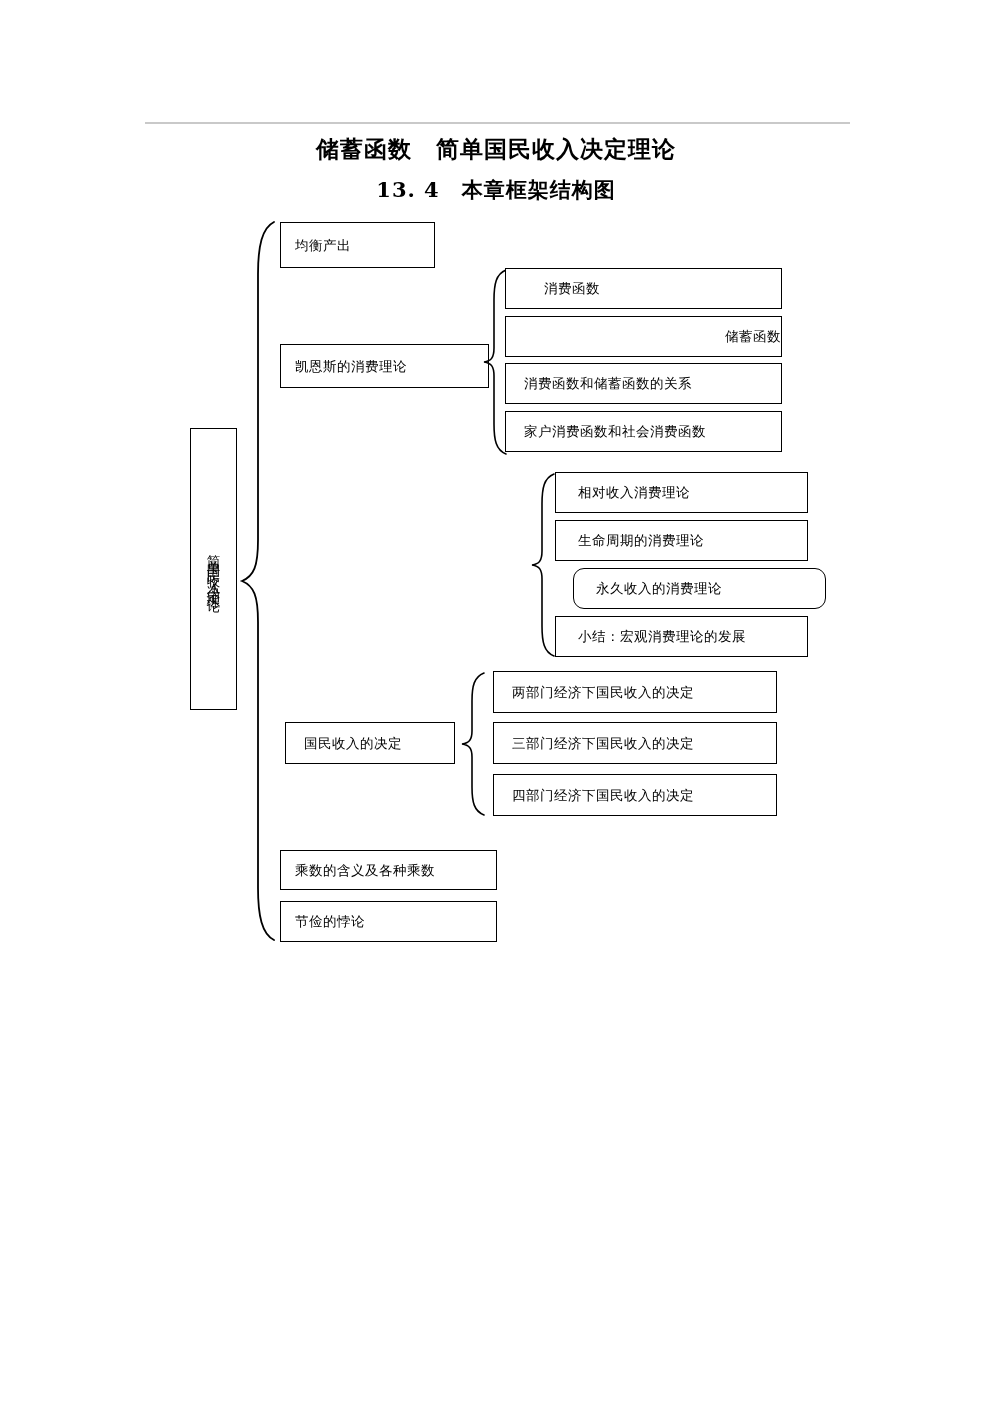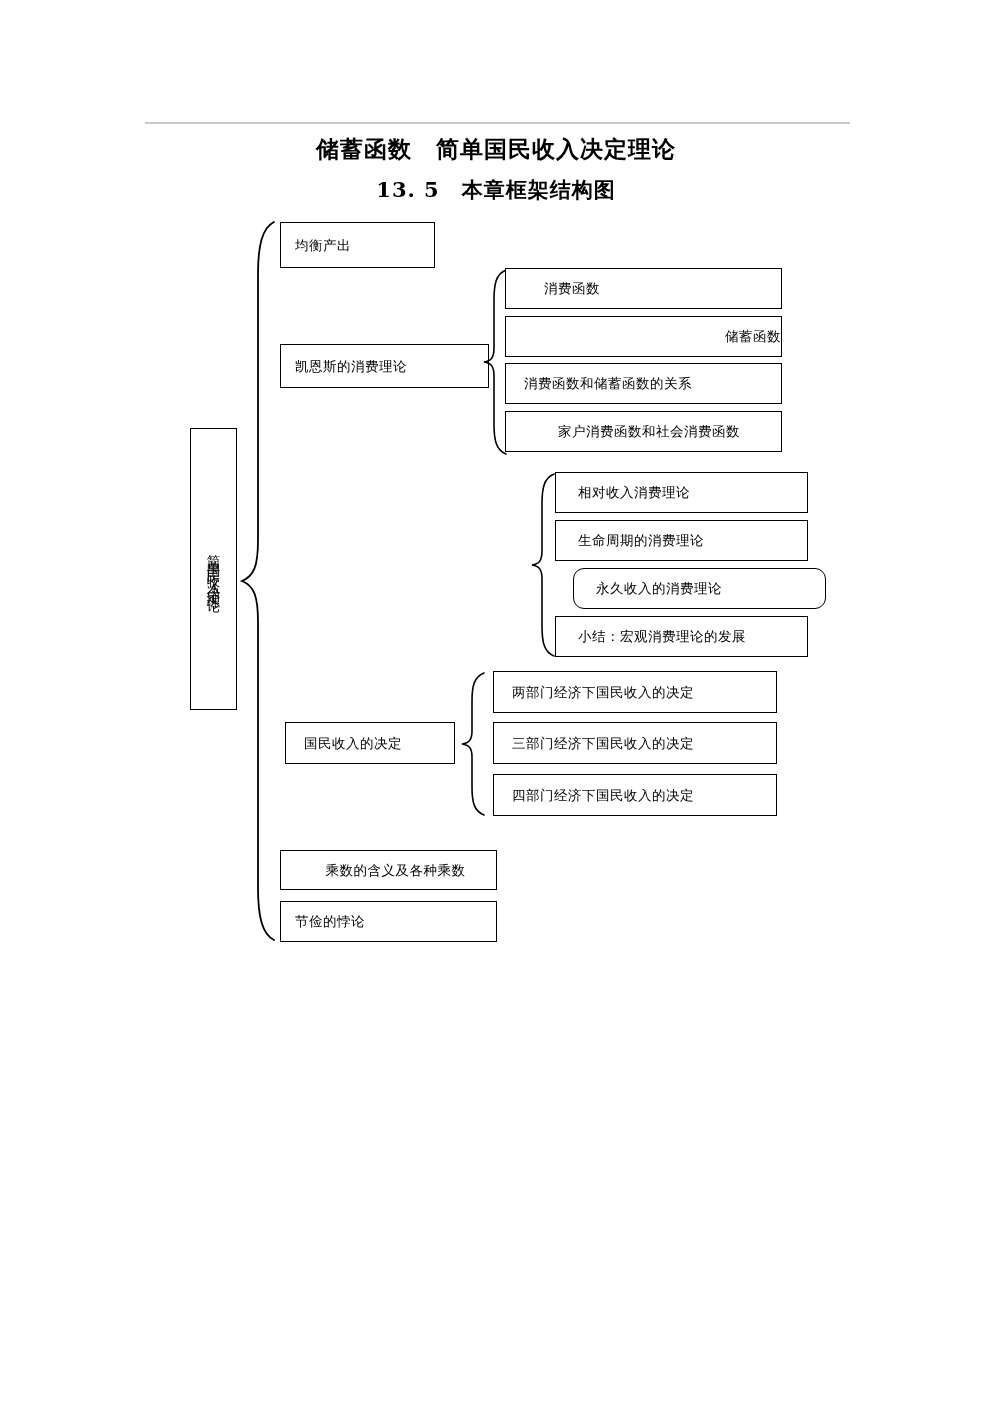--- a/index.html
+++ b/index.html
@@ -95,21 +95,21 @@
   .brace svg { display: block; overflow: visible; }
 </style>
 </head>
 <body>
 
 <div class="page">
 
   <div class="hrule"></div>
 
   <div class="title-1">储蓄函数　简单国民收入决定理论</div>
-  <div class="title-2">13. 5　本章框架结构图</div>
+  <div class="title-2">13. 4　本章框架结构图</div>
 
   <div class="node root" style="left:190px; top:428px; width:47px; height:282px;">
     <span>简单国民收入决定理论</span>
   </div>
 
   <div class="brace" style="left:240px; top:220px; width:36px; height:722px;">
     <svg width="36" height="722" viewBox="0 0 36 722">
       <path d="M34 2 C 22 8, 18 26, 18 54 L 18 320 C 18 346, 14 356, 2 361
                C 14 366, 18 376, 18 402 L 18 668 C 18 696, 22 714, 34 720" fill="none" stroke="#000" stroke-width="1.8" stroke-linecap="round"></path>
     </svg>
@@ -132,21 +132,21 @@
 
   <div class="node pad-md" style="left:505px; top:268px; width:277px; height:41px;padding-left:20px;">
     <span>消费函数</span>
   </div>
   <div class="node pad-md" style="left:505px; top:316px; width:277px; height:41px;justify-content:flex-end;">
     <span>储蓄函数</span>
   </div>
   <div class="node pad-md" style="left:505px; top:363px; width:277px; height:41px;">
     <span>消费函数和储蓄函数的关系</span>
   </div>
-  <div class="node pad-md" style="left:505px; top:411px; width:277px; height:41px;padding-left:34px;">
+  <div class="node pad-md" style="left:505px; top:411px; width:277px; height:41px;">
     <span>家户消费函数和社会消费函数</span>
   </div>
 
 
   <div class="brace" style="left:530px; top:472px; width:26px; height:186px;">
     <svg width="26" height="186" viewBox="0 0 26 186">
       <path d="M24 2 C 14 6, 12 16, 12 32 L 12 79 C 12 89, 9 92, 2 93
                C 9 94, 12 97, 12 107 L 12 154 C 12 170, 14 180, 24 184" fill="none" stroke="#000" stroke-width="1.6" stroke-linecap="round"></path>
     </svg>
   </div>
@@ -178,21 +178,21 @@
   <div class="node pad-md" style="left:493px; top:671px; width:284px; height:42px;">
     <span>两部门经济下国民收入的决定</span>
   </div>
   <div class="node pad-md" style="left:493px; top:722px; width:284px; height:42px;">
     <span>三部门经济下国民收入的决定</span>
   </div>
   <div class="node pad-md" style="left:493px; top:774px; width:284px; height:42px;">
     <span>四部门经济下国民收入的决定</span>
   </div>
 
-  <div class="node pad-sm" style="left:280px; top:850px; width:217px; height:40px;justify-content:center;">
+  <div class="node pad-sm" style="left:280px; top:850px; width:217px; height:40px;">
     <span>乘数的含义及各种乘数</span>
   </div>
 
   <div class="node pad-sm" style="left:280px; top:901px; width:217px; height:41px;">
     <span>节俭的悖论</span>
   </div>
 
 </div>
 
 </body></html>

